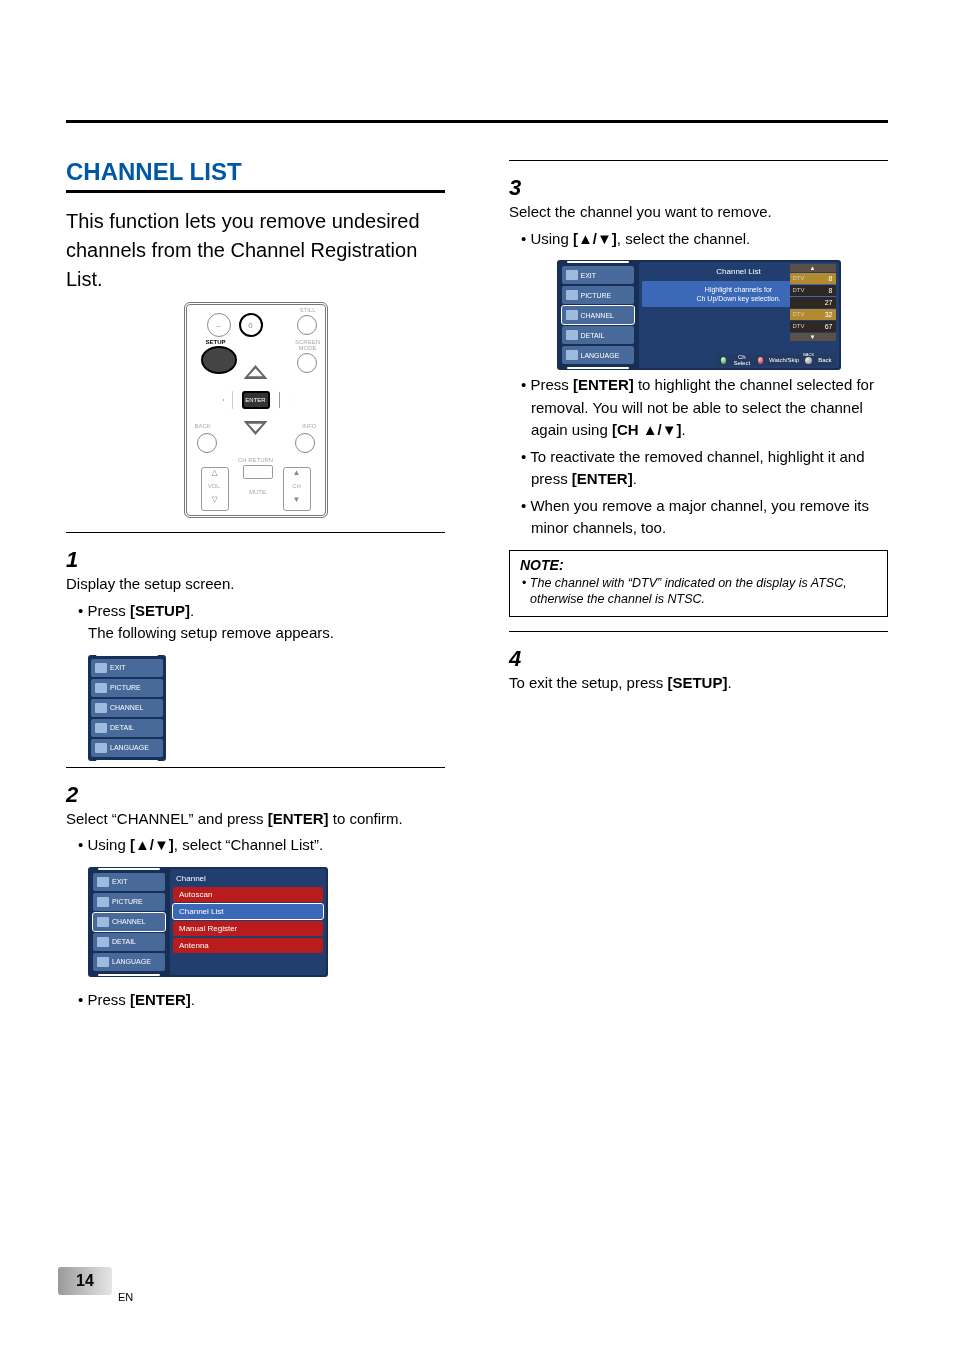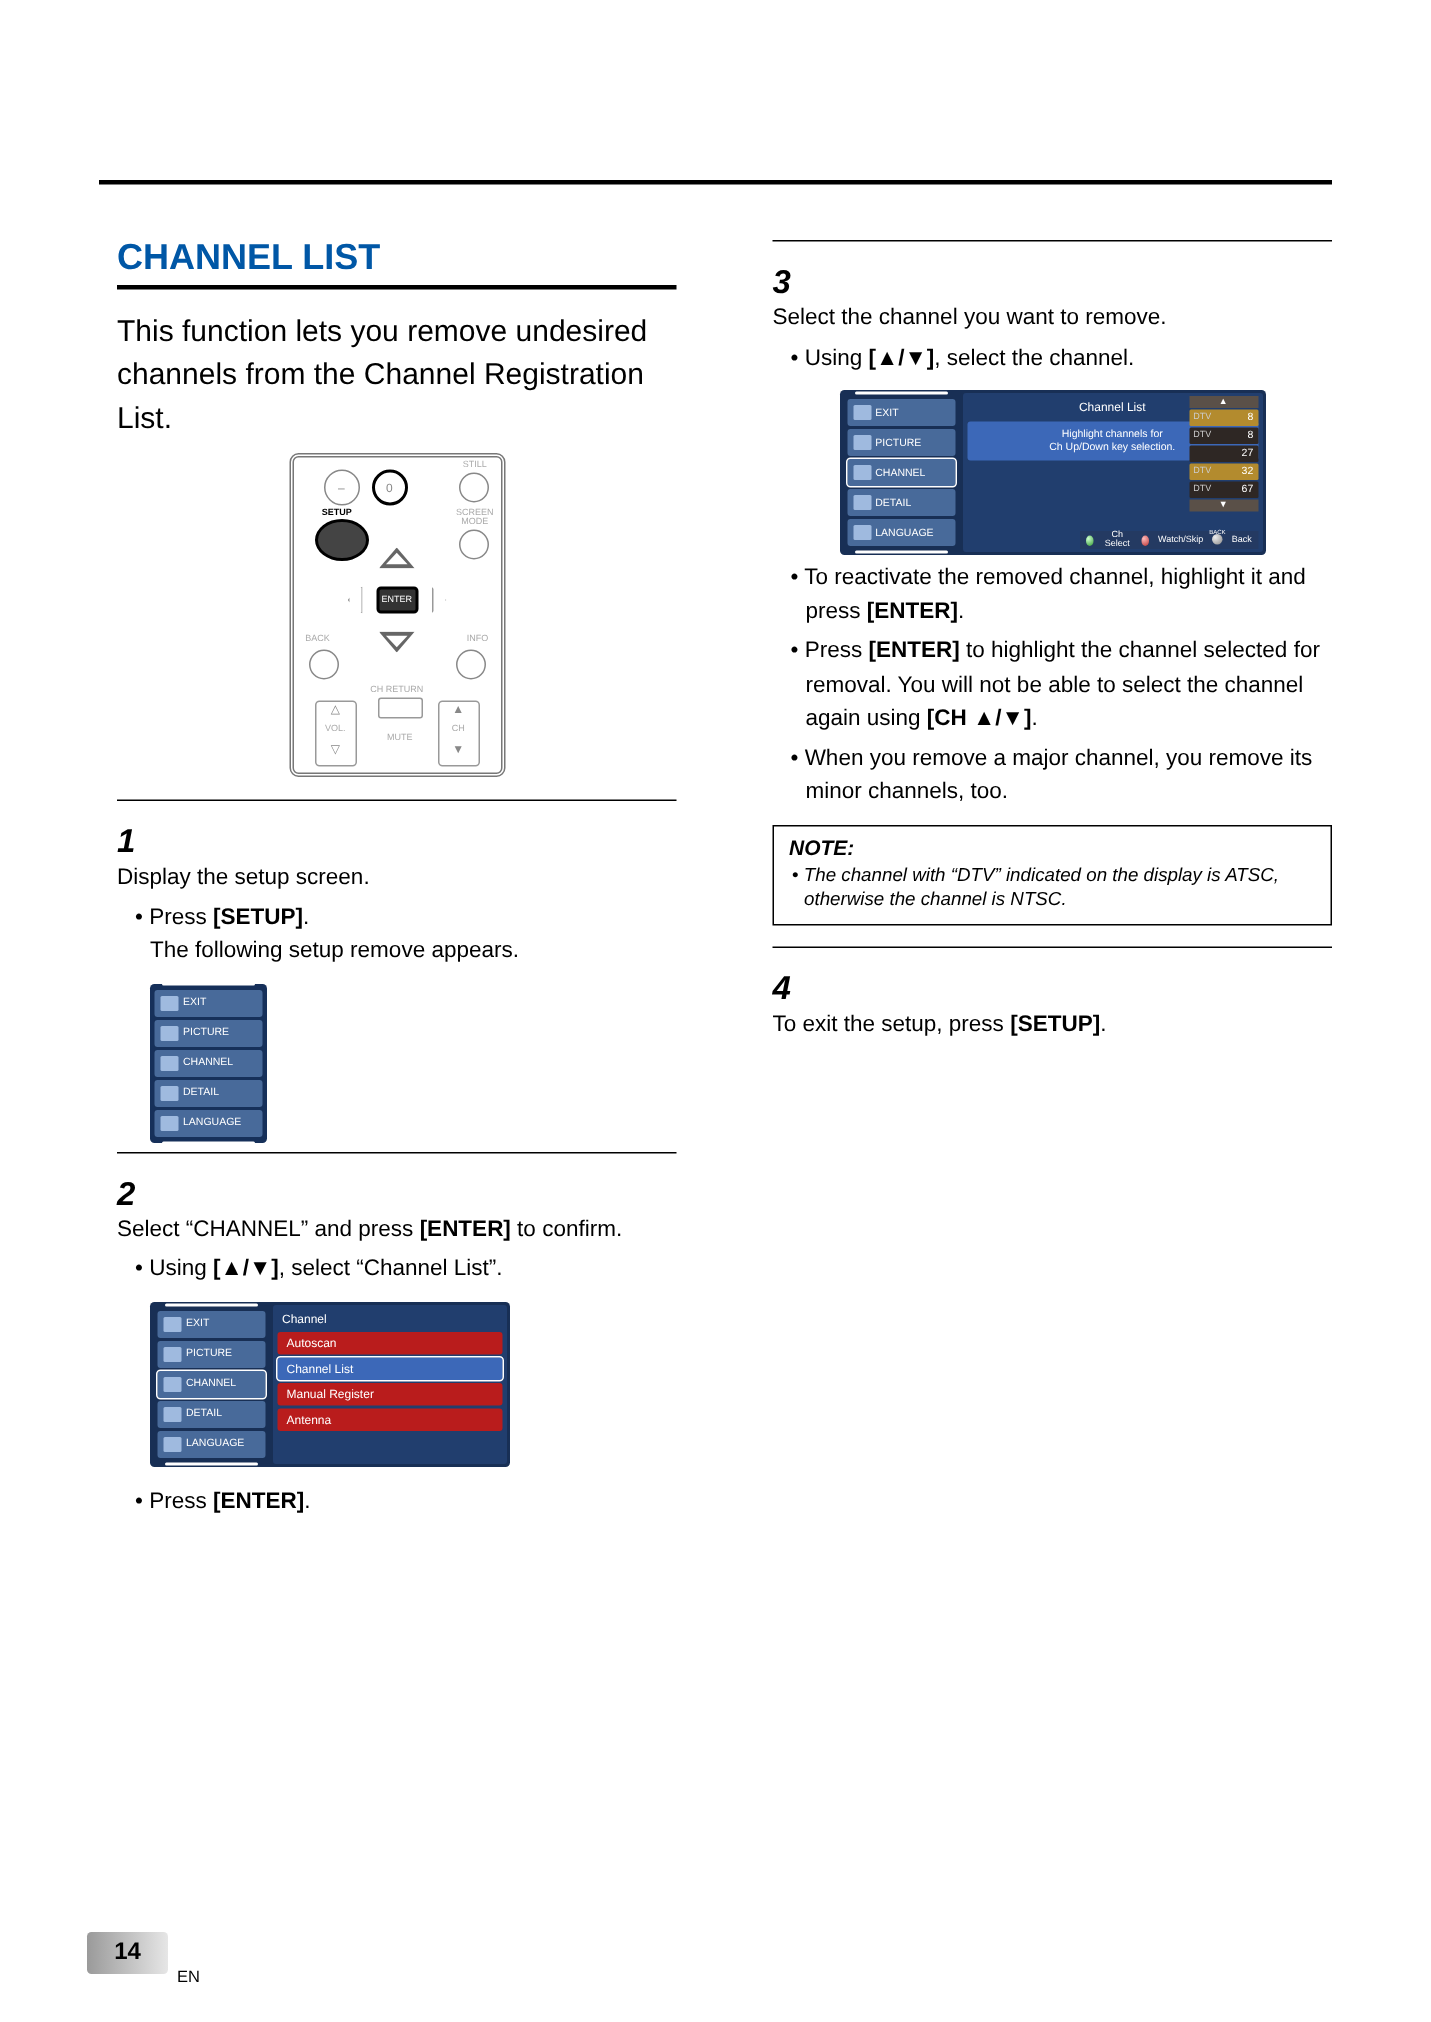--- a/index.html
+++ b/index.html
@@ -18,21 +18,20 @@
     right: 66px;
     border-top: 3px solid #000;
   }
   .content {
     position: absolute;
     top: 158px;
     left: 66px;
     right: 66px;
     display: flex;
     gap: 64px;
-    margin-left: 12px;
   }
   .col {
     flex: 1;
     min-width: 0;
   }
   .section-title {
     font-size: 24px;
     font-weight: bold;
     color: #0057a6;
     border-bottom: 3px solid #000;
@@ -259,21 +258,21 @@
     padding: 6px 10px 8px;
     margin-top: 10px;
   }
   .note-title { font-weight:bold; font-style:italic; font-size:14px; }
   .note-body { font-style:italic; font-size:12.5px; line-height:1.35; padding-left:10px; text-indent:-8px; margin-top:2px; }
   .note-body::before { content:"• "; font-style:normal; }
   
   .page-footer {
     position:absolute;
     left: 58px;
-    bottom: 24px;
+    bottom: 45px;
   }
   .pg-box {
     width: 54px; height: 28px;
     background: linear-gradient(to right, #9a9a9a 0%, #e6e6e6 100%);
     border-radius: 3px;
     display:flex; align-items:center; justify-content:center;
     font-weight:bold; font-size:16px; color:#000;
   }
   .pg-lang {
     font-size: 11px;
@@ -494,24 +493,24 @@
               <span style="position:absolute; bottom:7px; left:-2px; font-size:4px;">BACK</span>
               <span class="dot gy"></span>
             </span>
               <span>Back</span>
           </div>
         </div>
       </div>
     </div>
 
     <div class="bullet-line">
+      <span>Press </span><b>[ENTER]</b><span> to highlight the channel selected for removal. You will not be able to select the channel again using </span><b>[CH ▲/▼]</b><span>.</span>
+    </div>
+    <div class="bullet-line">
       <span>To reactivate the removed channel, highlight it and press </span><b>[ENTER]</b><span>.</span>
-    </div>
-    <div class="bullet-line">
-      <span>Press </span><b>[ENTER]</b><span> to highlight the channel selected for removal. You will not be able to select the channel again using </span><b>[CH ▲/▼]</b><span>.</span>
     </div>
     <div class="bullet-line">
       <span>When you remove a major channel, you remove its minor channels, too.</span>
     </div>
 
     <div class="note-box">
       <div class="note-title">NOTE:</div>
       <div class="note-body">The channel with “DTV” indicated on the display is ATSC, otherwise the channel is NTSC.</div>
     </div>
 

